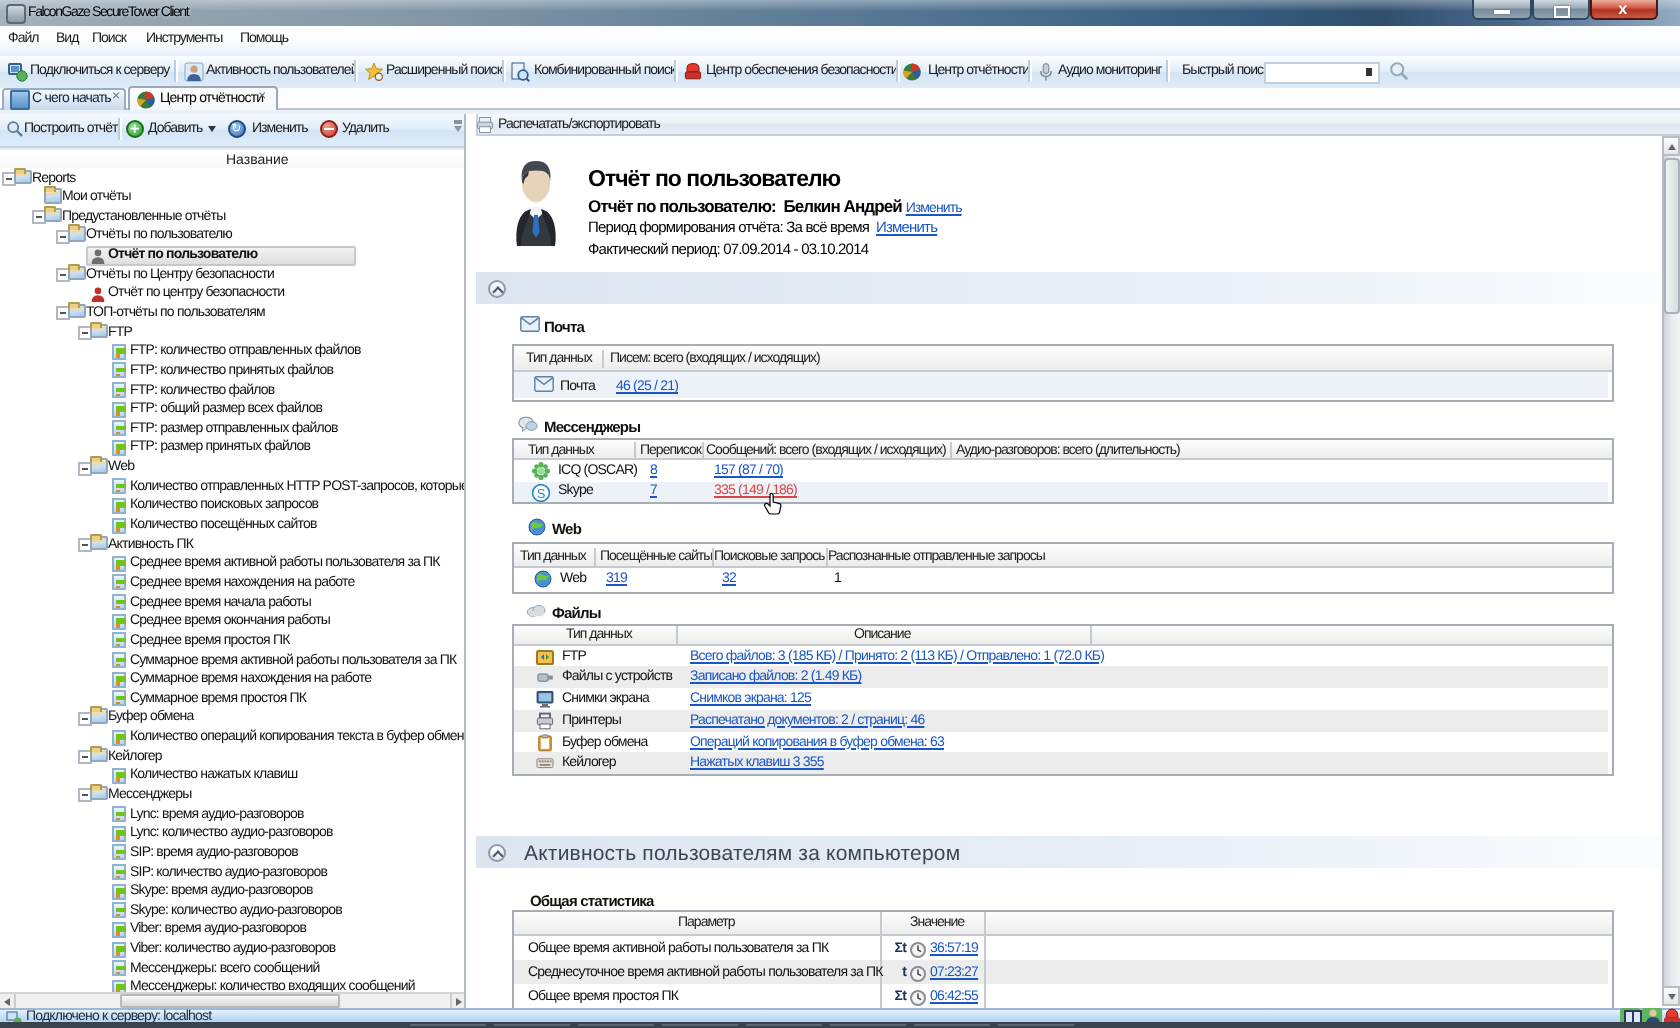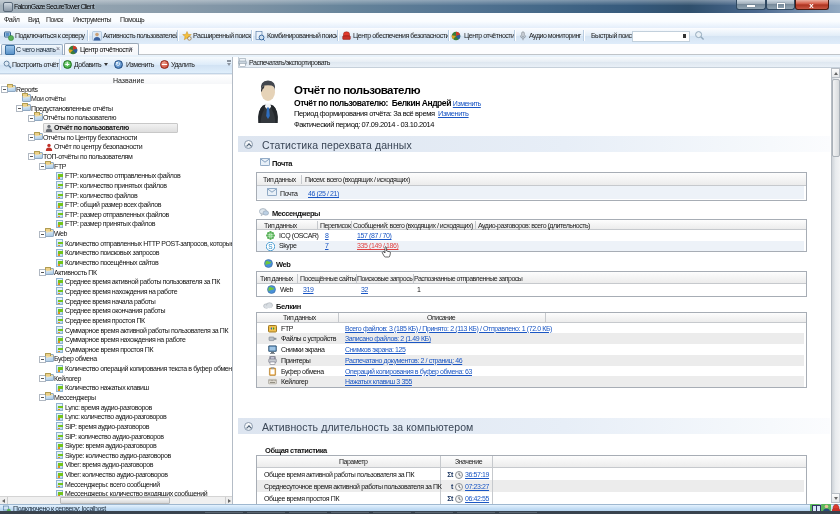--- a/index.html
+++ b/index.html
@@ -377,21 +377,20 @@
 <path d="M8 12 Q6.5 1.5 15 1.5 Q23.5 1.5 22 12 Q22 7.5 18.5 6.5 Q15 6 11.5 6.5 Q8 7.5 8 12 Z" fill="#43474e"></path>
 <path d="M8 12 Q7.8 8 11.5 6.5 L11 9 Q9 10 8.8 13 Z" fill="#33363c"></path>
 </svg>
 
 <div class="a" style="left:294px;top:84px;font-size:11.5px;font-weight:bold;color:#000;letter-spacing:-0.5px;">Отчёт по пользователю</div>
 <div class="a" style="left:294px;top:97.5px;font-size:8.5px;font-weight:bold;color:#000;letter-spacing:-0.45px;">Отчёт по пользователю:&nbsp; Белкин Андрей <a class="lnk" style="font-size:7px;font-weight:normal;">Изменить</a></div>
 <div class="a" style="left:294px;top:109px;font-size:7.5px;letter-spacing:-0.4px;">Период формирования отчёта: За всё время&nbsp; <a class="lnk">Изменить</a></div>
 <div class="a" style="left:294px;top:119.5px;font-size:7.5px;letter-spacing:-0.4px;">Фактический период: 07.09.2014 - 03.10.2014</div>
 <div class="a secbar" style="top:136px;"></div>
 <div class="a collapse" style="left:243.5px;top:140px;"></div>
-<div class="a sectitle" style="left:262px;top:139px;">Статистика перехвата данных</div>
 <svg class="a" style="left:260px;top:158px" width="10" height="8" viewBox="0 0 10 8">
       <rect x="0.4" y="0.4" width="9.2" height="7.2" rx="0.8" fill="#e8f0f8" stroke="#5a80a8" stroke-width="0.7"></rect>
       <path d="M0.5 0.8 L5 4.2 L9.5 0.8" fill="none" stroke="#5a80a8" stroke-width="0.7"></path>
     </svg>
     <div class="a subhdr" style="left:272px;top:158.5px;">Почта</div>
 <div class="a tbl" style="left:256px;top:172px;width:549px;height:27px;">
       <div class="a thead" style="height:13px;"></div>
       <div class="htxt" style="left:6px;top:3px;">Тип данных</div>
       <div class="vline" style="left:44px;top:2px;height:9px;"></div>
       <div class="htxt" style="left:48px;top:3px;">Писем: всего (входящих / исходящих)</div>
@@ -467,21 +466,21 @@
       <div class="ctxt" style="left:23px;top:14px;">Web</div>
       <a class="lnk ctxt" style="left:46px;top:14px;">319</a>
       <a class="lnk ctxt" style="left:104px;top:14px;">32</a>
       <div class="ctxt" style="left:160px;top:14px;">1</div>
     </div>
 <svg class="a" style="left:263px;top:301px" width="10" height="8" viewBox="0 0 10 8">
       <ellipse cx="3.4" cy="5" rx="2.8" ry="2.2" fill="#d8dde2" stroke="#9aa2aa" stroke-width="0.5"></ellipse>
       <ellipse cx="6.5" cy="4.2" rx="3" ry="2.5" fill="#d8dde2" stroke="#9aa2aa" stroke-width="0.5"></ellipse>
       <rect x="1.5" y="4.5" width="7.5" height="2.6" rx="1.3" fill="#d8dde2"></rect>
     </svg>
-    <div class="a subhdr" style="left:276px;top:301.5px;">Белкин</div>
+    <div class="a subhdr" style="left:276px;top:301.5px;">Файлы</div>
 <div class="a tbl" style="left:256px;top:312px;width:549px;height:74px;">
       <div class="a thead" style="height:9.5px;"></div>
       <div class="htxt" style="left:26px;top:1px;">Тип данных</div>
       <div class="htxt" style="left:170px;top:1px;">Описание</div>
       <div class="vline" style="left:81px;top:0;height:9.5px;"></div>
       <div class="vline" style="left:288px;top:0;height:9.5px;"></div>
       <svg class="a" style="left:11px;top:10.5px" width="9" height="9" viewBox="0 0 9 9">
         <rect x="0.5" y="1.5" width="8" height="6.5" rx="0.8" fill="#f0c050" stroke="#a07820"></rect>
         <path d="M2.5 4.5 L4 3 L4 6 Z" fill="#2a6ac0"></path>
         <path d="M6.5 4.5 L5 3 L5 6 Z" fill="#30a030"></path>
@@ -528,21 +527,21 @@
           <rect x="5.6" y="3.2" width="1" height="1"></rect>
           <rect x="7" y="3.2" width="0.8" height="1"></rect>
           <rect x="1.8" y="5" width="5.4" height="0.9"></rect>
         </g>
       </svg>
       <div class="ctxt" style="left:24px;top:65.2px;">Кейлогер</div>
       <a class="lnk ctxt" style="left:88px;top:65.2px;">Нажатых клавиш 3 355</a>
     </div>
 <div class="a secbar" style="top:418px;"></div>
 <div class="a collapse" style="left:243.5px;top:422px;"></div>
-<div class="a sectitle" style="left:262px;top:421px;">Активность длительность за компьютером</div>
+<div class="a sectitle" style="left:262px;top:421px;">Активность пользователям за компьютером</div>
 <div class="a subhdr" style="left:265px;top:446px;">Общая статистика</div>
 <div class="a tbl" style="left:256px;top:455px;width:549px;height:48.4px;border-bottom:none;">
       <div class="a thead" style="height:11.5px;"></div>
       <div class="htxt" style="left:82px;top:2px;">Параметр</div>
       <div class="htxt" style="left:198px;top:2px;">Значение</div>
       <div class="vline" style="left:183px;top:0;height:48.4px;"></div>
       <div class="vline" style="left:235px;top:0;height:48.4px;"></div>
       <div class="ctxt" style="left:7px;top:14.5px;">Общее время активной работы пользователя за ПК</div>
       <div class="ctxt" style="left:188px;top:14.5px;font-weight:bold;width:8px;text-align:right;color:#1a3560;">Σt</div>
       <svg class="a" style="left:198px;top:14.5px" width="8" height="8" viewBox="0 0 8 8">

